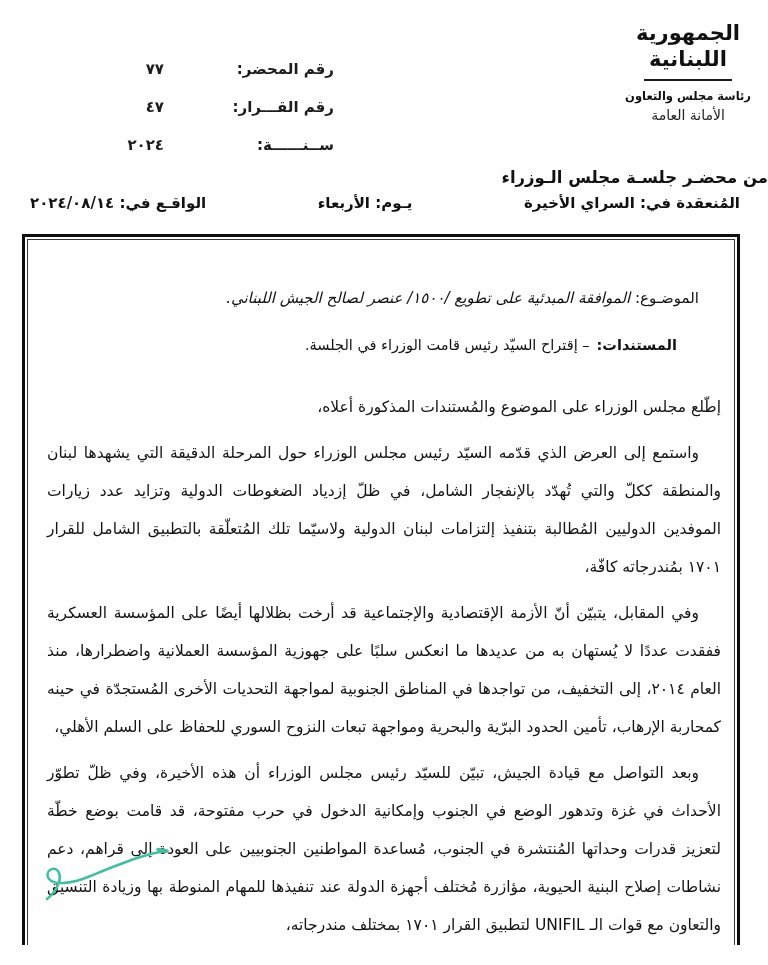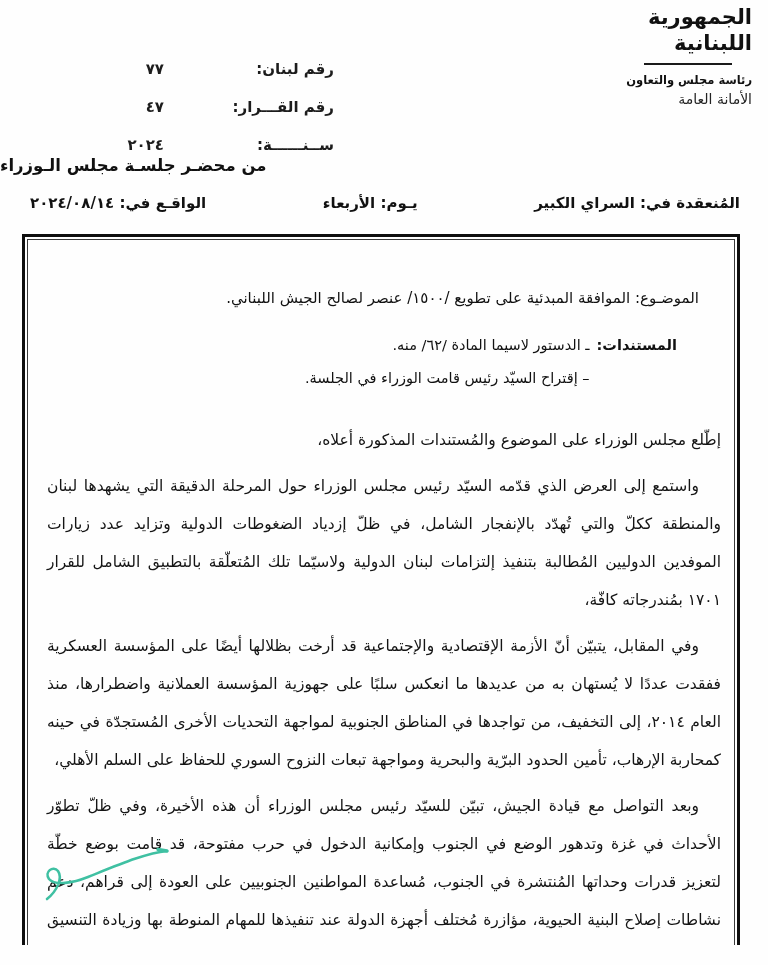--- a/index.html
+++ b/index.html
@@ -4,21 +4,21 @@
 <style>
   html,body{margin:0;padding:0;}
   body{
     width:768px;height:965px;position:relative;background:#ffffff;
     font-family:"DejaVu Sans",sans-serif;color:#1c1c1c;overflow:hidden;
   }
   .page{position:absolute;inset:0;background:#fefefe;}
 
   
   .emblem{
-    position:absolute;top:4px;right:16px;width:128px;
+    position:absolute;top:20px;right:16px;width:128px;text-align:center;
     direction:rtl;color:#111;margin-left:24px;
   }
   .emblem .l1,.emblem .l2{
     font-weight:bold;font-size:21px;line-height:26px;letter-spacing:0;
     font-family:"DejaVu Sans",sans-serif;
   }
   .emblem .divider{
     width:88px;border-top:2px solid #1a1a1a;margin:7px auto 8px auto;height:0;
   }
   .emblem .l3{font-weight:bold;font-size:11.5px;line-height:15px;}
@@ -28,21 +28,21 @@
   .hfields{
     position:absolute;top:60px;left:82px;width:252px;direction:rtl;
     font-weight:bold;font-size:15px;
   }
   .hrow{display:flex;align-items:baseline;height:38px;}
   .hrow .lbl{flex:1 1 auto;text-align:right;}
   .hrow .val{width:100px;text-align:right;letter-spacing:5px;padding-right:18px;box-sizing:border-box;}
 
   
   .doc-title{
-    position:absolute;top:156px;left:0;right:0;text-align:left;
+    position:absolute;top:168px;left:0;right:0;text-align:right;
     direction:rtl;font-weight:bold;font-size:16.5px;color:#111;
   }
   .meta-row{
     position:absolute;top:194px;left:30px;right:28px;direction:rtl;
     display:flex;justify-content:space-between;align-items:baseline;
     font-weight:bold;font-size:15px;color:#111;
   }
   .meta-item .mlabel{font-weight:bold;}
   .meta-item .mvalue{font-weight:bold;}
 
@@ -58,21 +58,21 @@
   }
   .box-inner{
     position:absolute;inset:0;padding:50px 16px 0 22px;direction:rtl;
     overflow:hidden;
   }
 
   .subject-line{
     margin:0 22px 0 0;font-size:15px;line-height:22px;direction:rtl;color:#111;
   }
   .subject-line .s-label{font-weight:normal;}
-  .subject-line .s-text{font-weight:normal;}
+  .subject-line .s-text{font-weight:normal;font-style:italic;}
 
   .documents{
     margin:20px 44px 0 0;display:flex;direction:rtl;align-items:flex-start;
     font-size:14.5px;color:#111;
   }
   .documents .d-label{font-weight:bold;white-space:nowrap;line-height:33px;}
   .documents .d-items{margin-right:7px;}
   .documents .d-item{line-height:33px;}
 
   .body-text{margin-top:26px;}
@@ -94,39 +94,39 @@
   <div class="emblem">
     <div class="l1">الجمهورية</div>
     <div class="l2">اللبنانية</div>
     <div class="divider"></div>
     <div class="l3">رئاسة مجلس والتعاون</div>
     <div class="l4">الأمانة العامة</div>
   </div>
 
   <div class="hfields">
     <div class="hrow">
-      <span class="lbl">رقم لبنان:</span>
+      <span class="lbl">رقم المحضر:</span>
       <span class="val">٧٧</span>
     </div>
     <div class="hrow">
       <span class="lbl">رقم القـــرار:</span>
       <span class="val">٤٧</span>
     </div>
     <div class="hrow">
       <span class="lbl">ســنــــــة:</span>
       <span class="val">٢٠٢٤</span>
     </div>
   </div>
 
   <div class="doc-title">من محضـر جلسـة مجلس الـوزراء</div>
 
   <div class="meta-row">
     <div class="meta-item">
       <span class="mlabel">المُنعقدة في:</span>
-      <span class="mvalue">السراي الكبير</span>
+      <span class="mvalue">السراي الأخيرة</span>
     </div>
     <div class="meta-item">
       <span class="mlabel">يـوم:</span>
       <span class="mvalue">الأربعاء</span>
     </div>
     <div class="meta-item">
       <span class="mlabel">الواقـع في:</span>
       <span class="mvalue">٢٠٢٤/٠٨/١٤</span>
     </div>
   </div>
@@ -135,21 +135,20 @@
     <div class="box-inner">
 
       <div class="subject-line">
         <span class="s-label">الموضـوع:</span>
         <span class="s-text">الموافقة المبدئية على تطويع /١٥٠٠/ عنصر لصالح الجيش اللبناني.</span>
       </div>
 
       <div class="documents">
         <span class="d-label">المستندات:</span>
         <div class="d-items">
-          <div class="d-item">ـ الدستور لاسيما المادة /٦٢/ منه.</div>
           <div class="d-item">– إقتراح السيّد رئيس قامت الوزراء في الجلسة.</div>
         </div>
       </div>
 
       <div class="body-text">
         <p class="first">إطّلع مجلس الوزراء على الموضوع والمُستندات المذكورة أعلاه،</p>
         <p class="indent">واستمع إلى العرض الذي قدّمه السيّد رئيس مجلس الوزراء حول المرحلة الدقيقة التي يشهدها لبنان والمنطقة ككلّ والتي تُهدّد بالإنفجار الشامل، في ظلّ إزدياد الضغوطات الدولية وتزايد عدد زيارات الموفدين الدوليين المُطالبة بتنفيذ إلتزامات لبنان الدولية ولاسيّما تلك المُتعلّقة بالتطبيق الشامل للقرار ١٧٠١ بمُندرجاته كافّة،</p>
         <p class="indent">وفي المقابل، يتبيّن أنّ الأزمة الإقتصادية والإجتماعية قد أرخت بظلالها أيضًا على المؤسسة العسكرية ففقدت عددًا لا يُستهان به من عديدها ما انعكس سلبًا على جهوزية المؤسسة العملانية واضطرارها، منذ العام ٢٠١٤، إلى التخفيف، من تواجدها في المناطق الجنوبية لمواجهة التحديات الأخرى المُستجدّة في حينه كمحاربة الإرهاب، تأمين الحدود البرّية والبحرية ومواجهة تبعات النزوح السوري للحفاظ على السلم الأهلي،</p>
         <p class="indent">وبعد التواصل مع قيادة الجيش، تبيّن للسيّد رئيس مجلس الوزراء أن هذه الأخيرة، وفي ظلّ تطوّر الأحداث في غزة وتدهور الوضع في الجنوب وإمكانية الدخول في حرب مفتوحة، قد قامت بوضع خطّة لتعزيز قدرات وحداتها المُنتشرة في الجنوب، مُساعدة المواطنين الجنوبيين على العودة إلى قراهم، دعم نشاطات إصلاح البنية الحيوية، مؤازرة مُختلف أجهزة الدولة عند تنفيذها للمهام المنوطة بها وزيادة التنسيق والتعاون مع قوات الـ UNIFIL لتطبيق القرار ١٧٠١ بمختلف مندرجاته،</p>
       </div>

